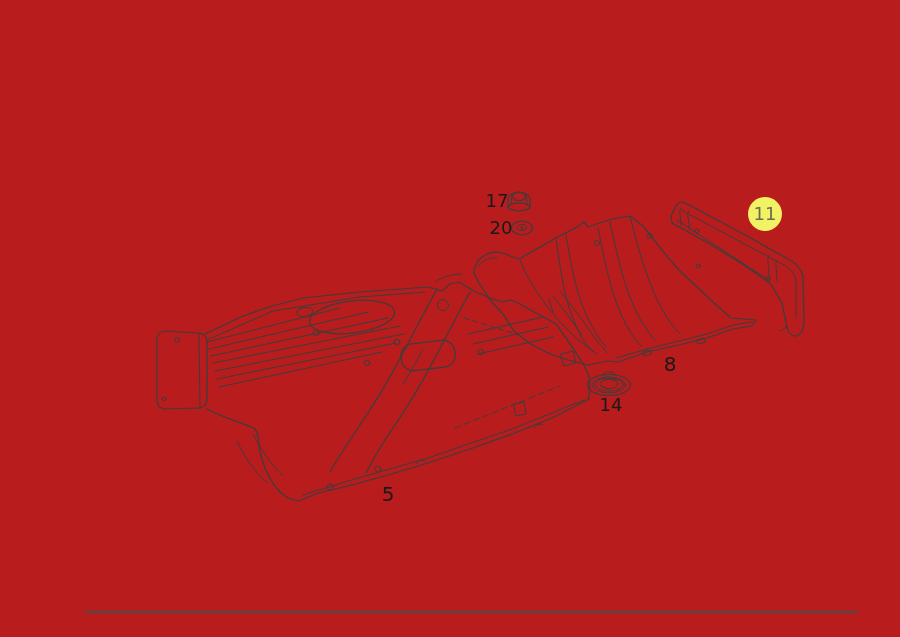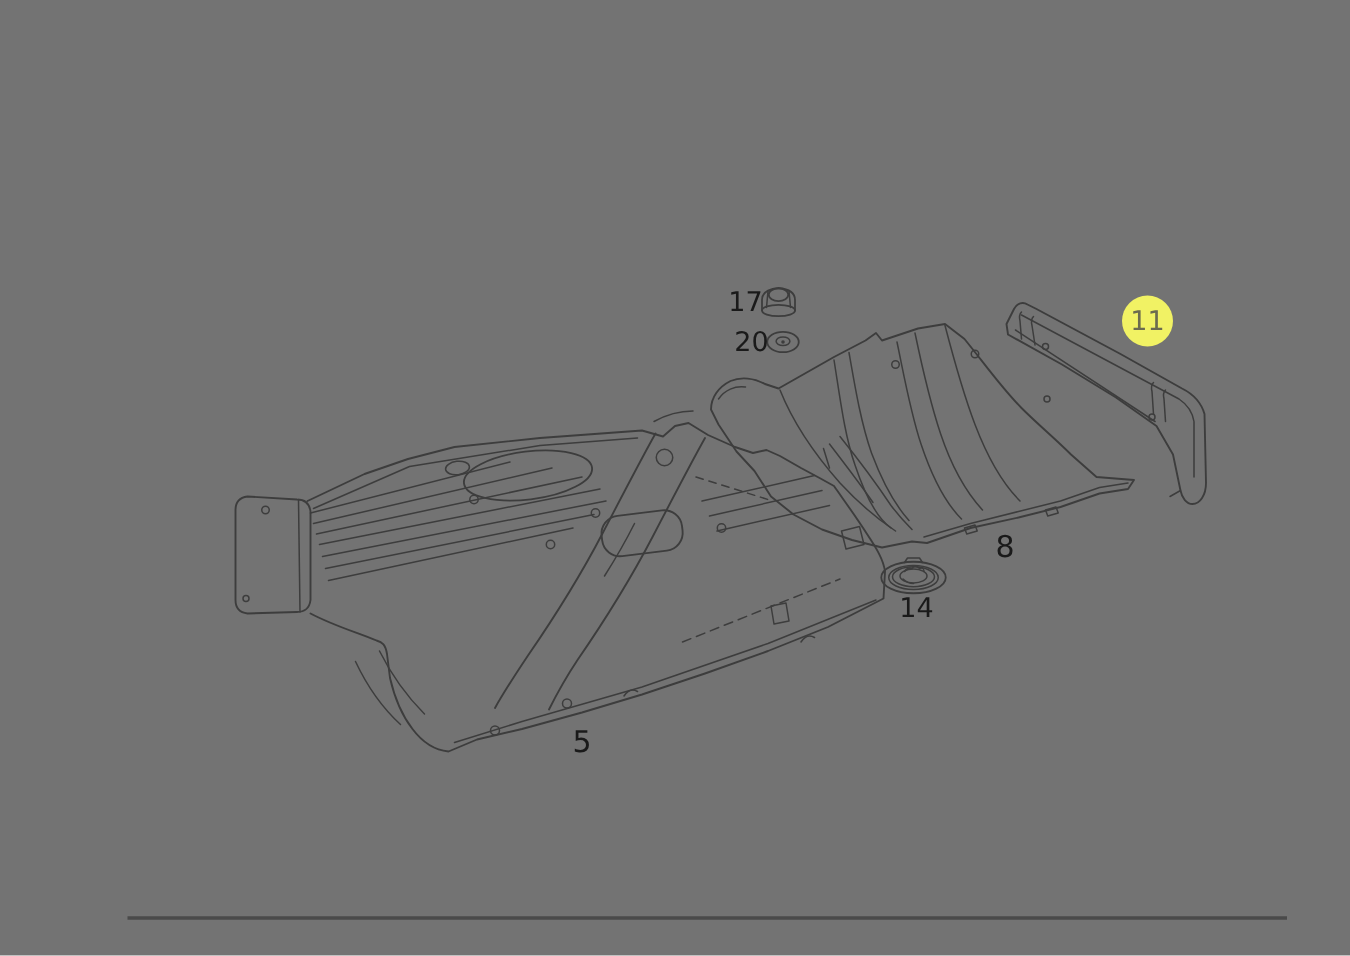--- a/index.html
+++ b/index.html
@@ -1,16 +1,16 @@
 <!DOCTYPE html>
 <html><head>
 <meta charset="utf-8">
 <style>
   html,body{margin:0;padding:0;background:#ffffff;}
-  .stage{position:relative;width:900px;height:637px;background:#737373;overflow:hidden;
+  .stage{position:relative;width:900px;height:637px;background:#b91c1c;overflow:hidden;
          font-family:"DejaVu Sans", sans-serif;}
   svg{position:absolute;left:0;top:0;}
   .outline{fill:none;stroke-linecap:round;stroke-linejoin:round;}
   .lbl{font-family:"DejaVu Sans", sans-serif;fill:#1a1a1a;}
   .lbl-hi{font-family:"DejaVu Sans", sans-serif;}
 </style>
 </head>
 <body>
 
 <div class="stage">

